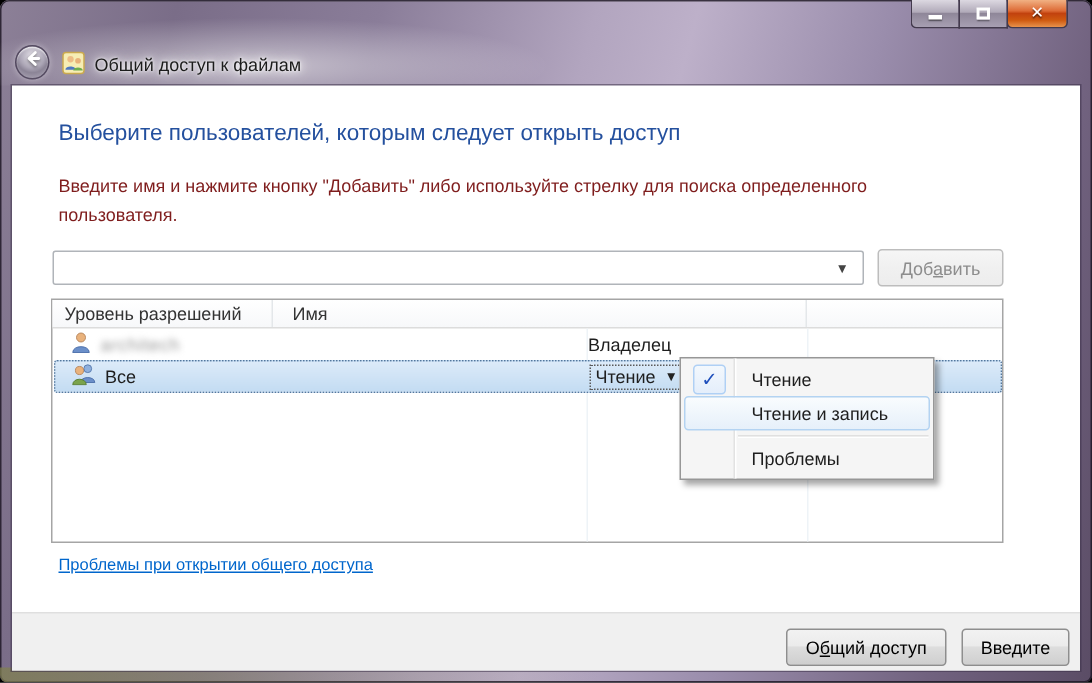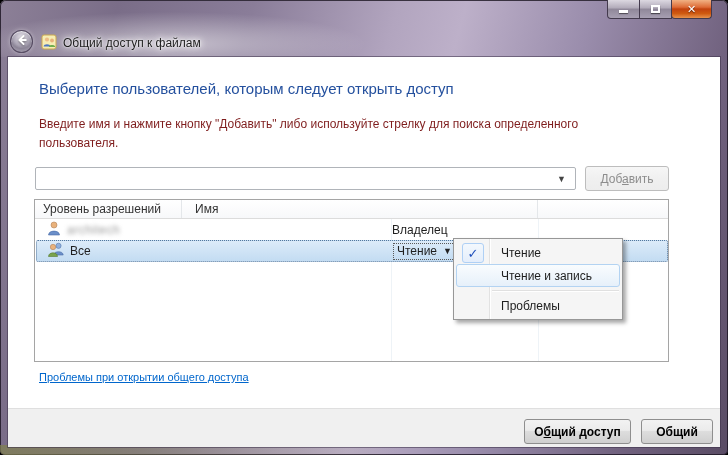--- a/index.html
+++ b/index.html
@@ -64,21 +64,21 @@
   .cell-name{display:flex;align-items:center;width:355px;padding-left:11px;}
   .cell-name .p-icon{margin-right:6px;}
   .redacted{filter:blur(2.3px);color:#9a9a9a;letter-spacing:.5px;}
   .cell-perm{width:147px;padding-left:1px;display:flex;align-items:center;}
   .perm-drop{display:inline-flex;align-items:center;border:1px dotted #5a5a5a;padding:0 4px 1px 3px;}
   .perm-drop .arrow{font-size:9px;color:#222;margin-left:6px;}
 
   .trouble-link{position:absolute;left:31px;top:314px;font-size:11px;color:#0066cc;text-decoration:underline;cursor:pointer;}
 
   
-  .footer{position:absolute;left:0;bottom:0;width:712px;height:39px;background:#f0f0f0;border-top:1px solid #dfdfdf;font-weight:bold;}
+  .footer{position:absolute;left:0;bottom:0;width:712px;height:39px;background:#f0f0f0;border-top:1px solid #dfdfdf;}
   .share-btn{position:absolute;left:516px;top:10px;width:107px;height:25px;}
   .cancel-btn{position:absolute;left:633px;top:10px;width:72px;height:25px;}
   u{text-decoration:underline;}
 
   
   .menu{position:absolute;left:453px;top:238px;width:170px;background:#f5f5f5;border:1px solid #979797;
     box-shadow:3px 3px 4px rgba(0,0,0,.35);padding:2px 0;z-index:50;}
   .menu-gutter{position:absolute;left:35px;top:0;bottom:0;width:1px;background:#e2e2e2;box-shadow:1px 0 0 #fff;}
   .menu-item{position:relative;height:23px;display:flex;align-items:center;font-size:12px;color:#1e1e1e;margin:0 2px;border:1px solid transparent;border-radius:3px;}
   .menu-item .label{margin-left:44px;}
@@ -182,21 +182,21 @@
       </div>
     </div>
 
     <div class="trouble-link">Проблемы при открытии общего доступа</div>
 
     <div class="footer">
       <div class="btn share-btn">
         <span><span>О</span><u>б</u><span>щий доступ</span></span>
       </div>
       <div class="btn cancel-btn">
-        <span>Общий</span>
+        <span>Введите</span>
       </div>
     </div>
   </div>
 
   <div class="menu">
     <div class="menu-gutter"></div>
     <div class="menu-item">
       <span class="check-badge">✓</span>
       <span class="label">Чтение</span>
     </div>

